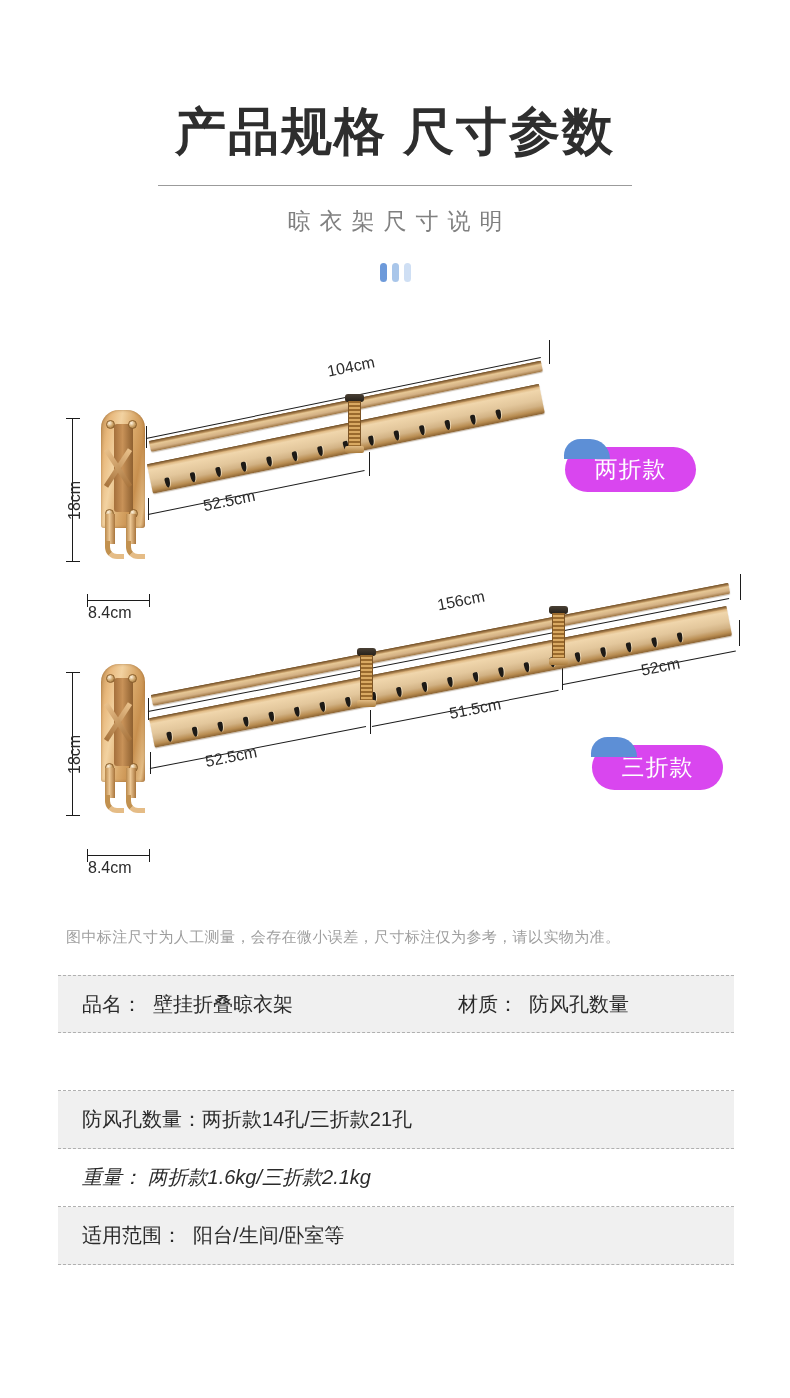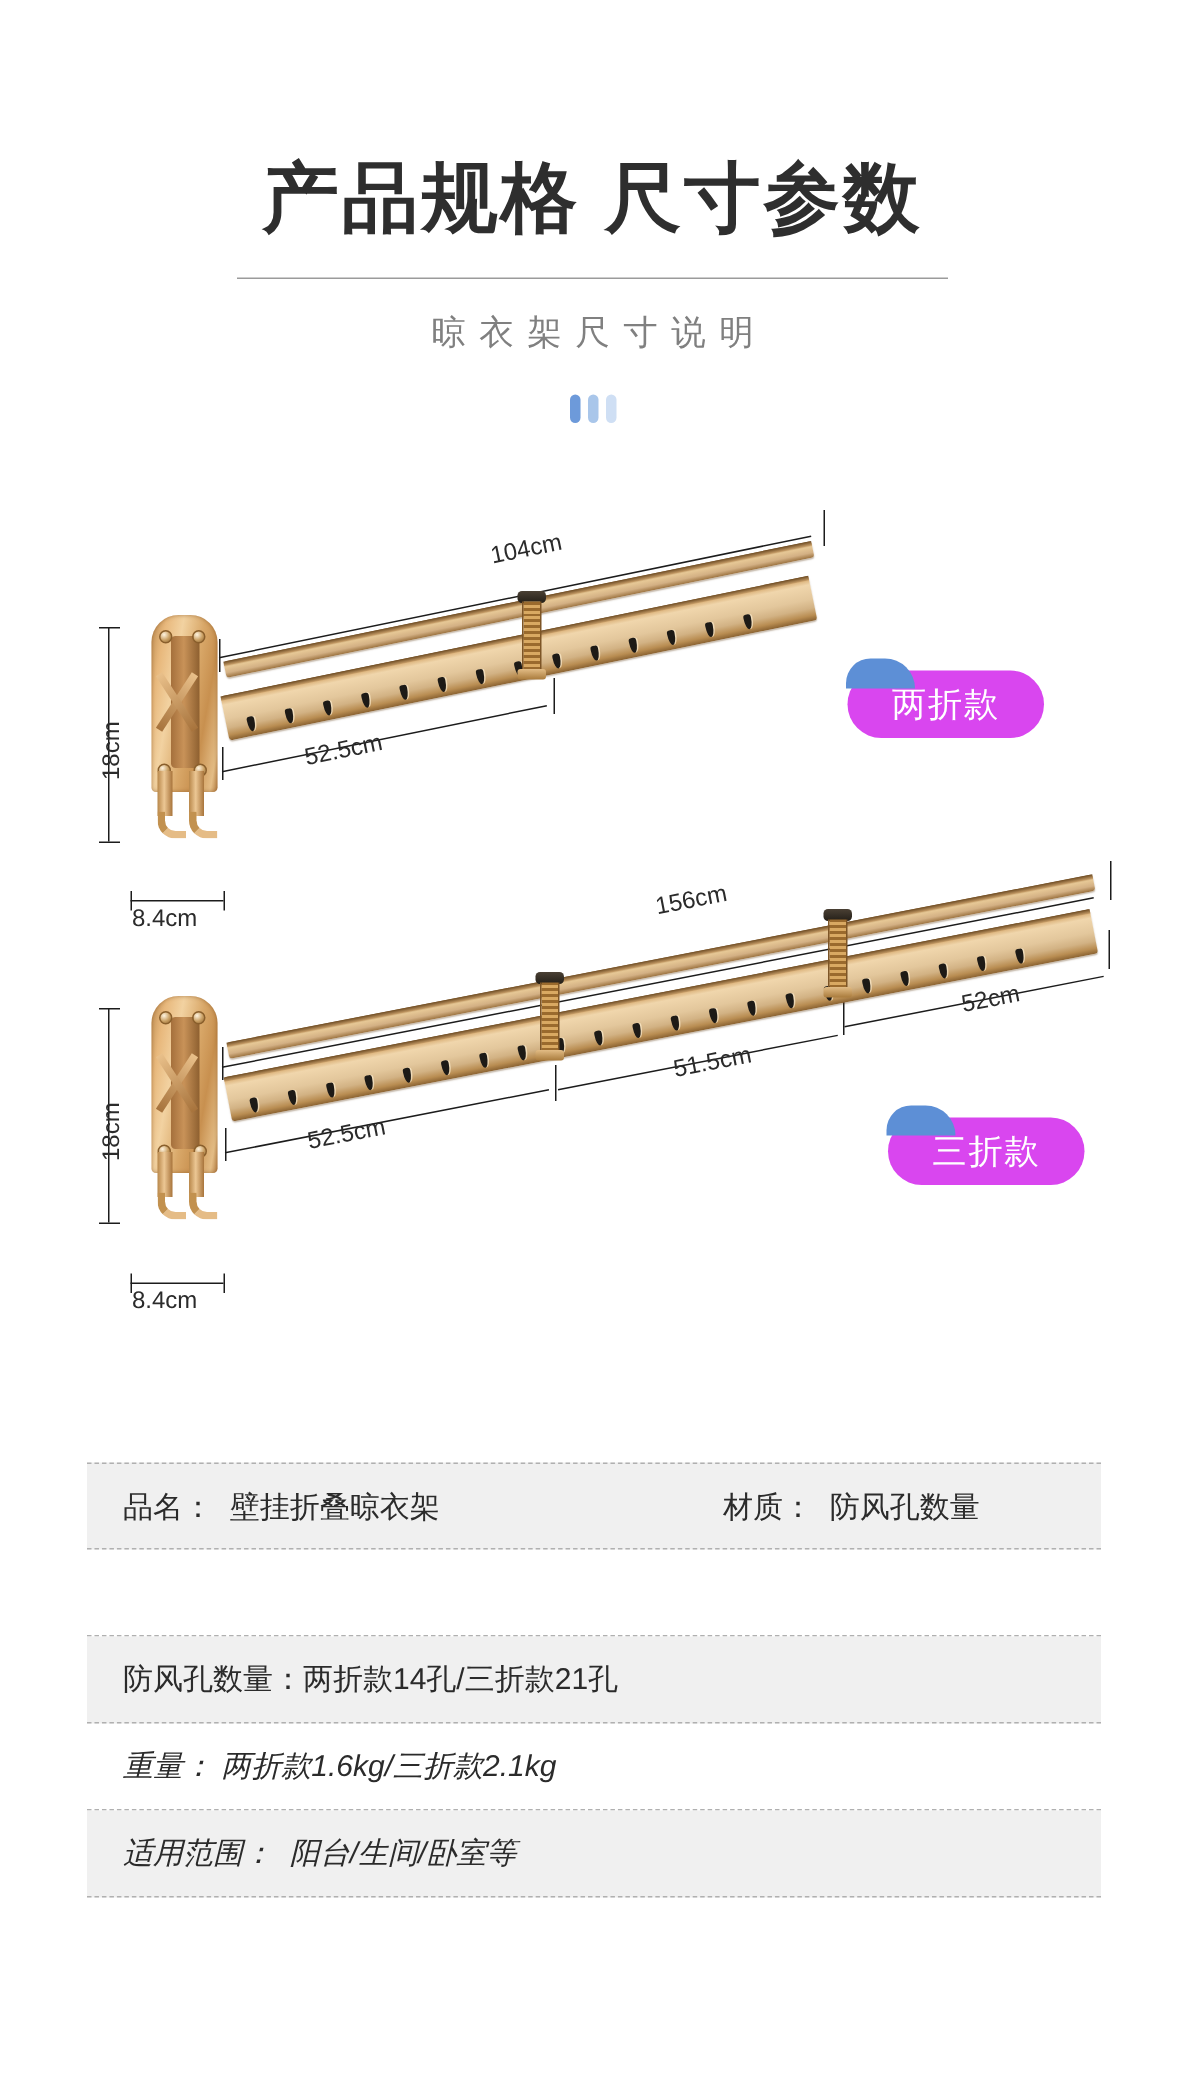--- a/index.html
+++ b/index.html
@@ -149,21 +149,21 @@
     position:absolute; left:66px; top:928px; width:660px;
     font-size:15px; color:#9e9e9e; letter-spacing:.4px;
   }
   .spec { position:absolute; left:58px; top:975px; width:676px; }
   .spec-row {
     display:flex; align-items:center; height:58px;
     border-bottom:1px dashed #b0b0b0; padding-left:24px;
     font-size:20px; color:#2b2b2b;
   }
   .spec-row.shade { background:#f0f0f0; }
-  .spec-row:first-child { border-top:1px dashed #b0b0b0;gap:24px; }
+  .spec-row:first-child { border-top:1px dashed #b0b0b0; }
   .spec-cell { display:flex; align-items:baseline; }
   .spec-cell .k { white-space:pre; }
   .spec-cell .v { white-space:pre; }
   .spec-row .c1 { width:376px; }
   .spec-row .c2 { flex:1; }
 </style>
 </head>
 <body>
 
 <div class="page">
@@ -341,20 +341,21 @@
         <div class="hook h1"></div>
         <div class="hook h2"></div>
       </div>
     </div>
 
     <div class="badge" style="left:592px; top:745px; width:131px; height:45px;">
       <span>三折款</span>
     </div>
   </div>
 
+  <div class="note">图中标注尺寸为人工测量，会存在微小误差，尺寸标注仅为参考，请以实物为准。</div>
 
   <div class="spec">
 
     <div class="spec-row shade">
       <div class="spec-cell c1">
         <span class="k">品名：</span>
         <span class="v">  壁挂折叠晾衣架</span>
       </div>
       <div class="spec-cell c2">
         <span class="k">材质：</span>
@@ -373,21 +374,21 @@
     </div>
 
     <div class="spec-row">
       <div class="spec-cell c1" style="width:auto;font-style:italic;">
         <span class="k">重量：</span>
         <span class="v"> 两折款1.6kg/三折款2.1kg</span>
       </div>
     </div>
 
     <div class="spec-row shade">
-      <div class="spec-cell c1" style="width:auto;font-style:italic;">
+      <div class="spec-cell c1" style="width:auto;">
         <span class="k">适用范围：</span>
         <span class="v">  阳台/生间/卧室等</span>
       </div>
     </div>
 
   </div>
 
 </div>
 
 </body></html>

